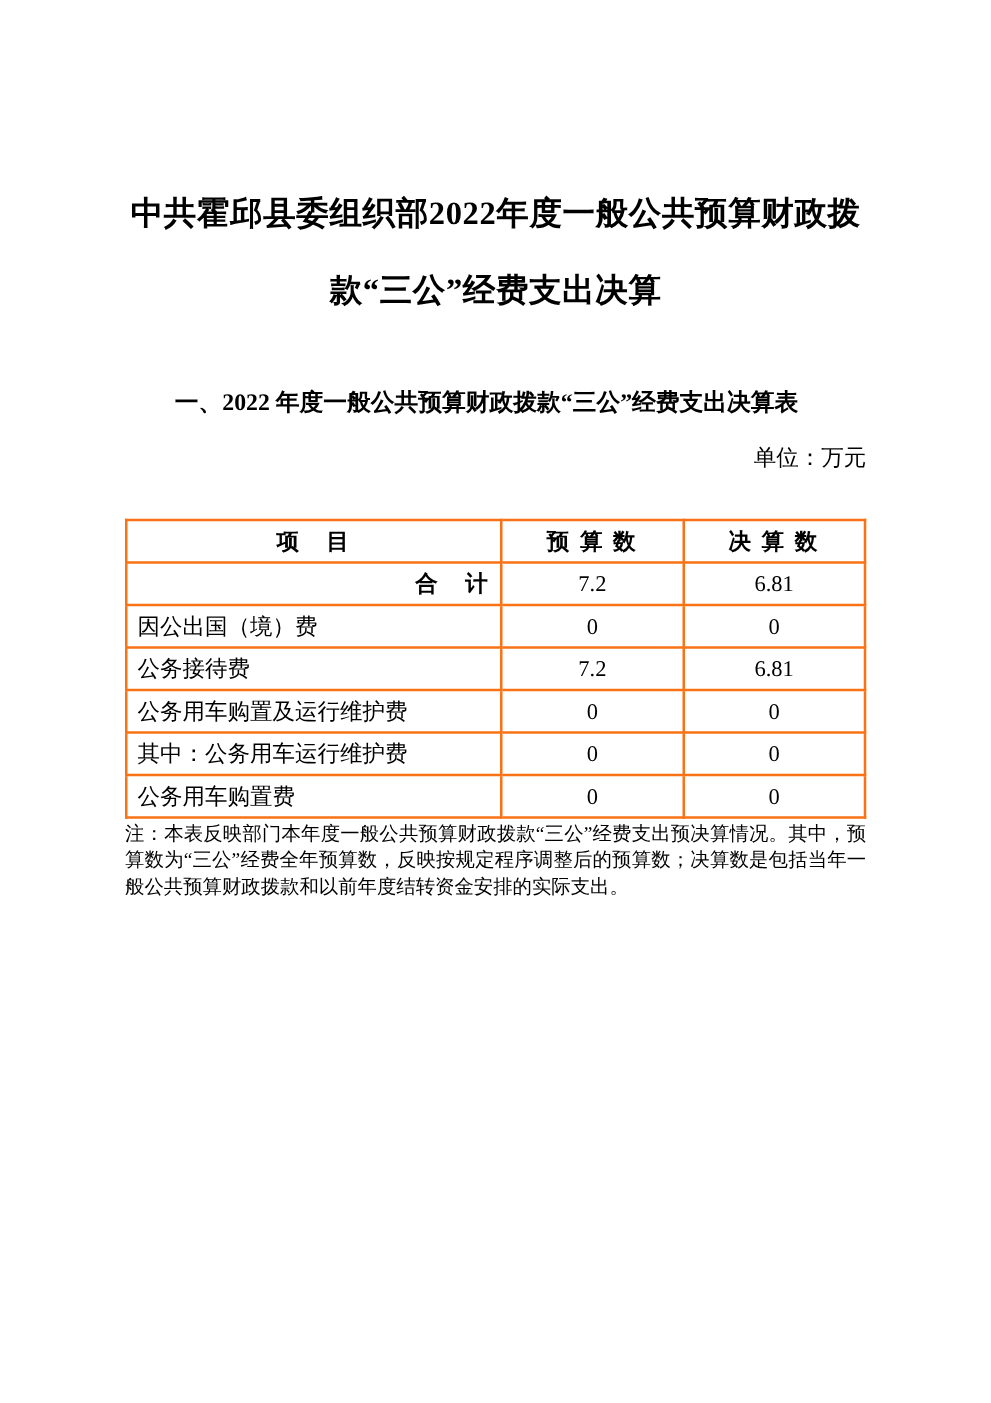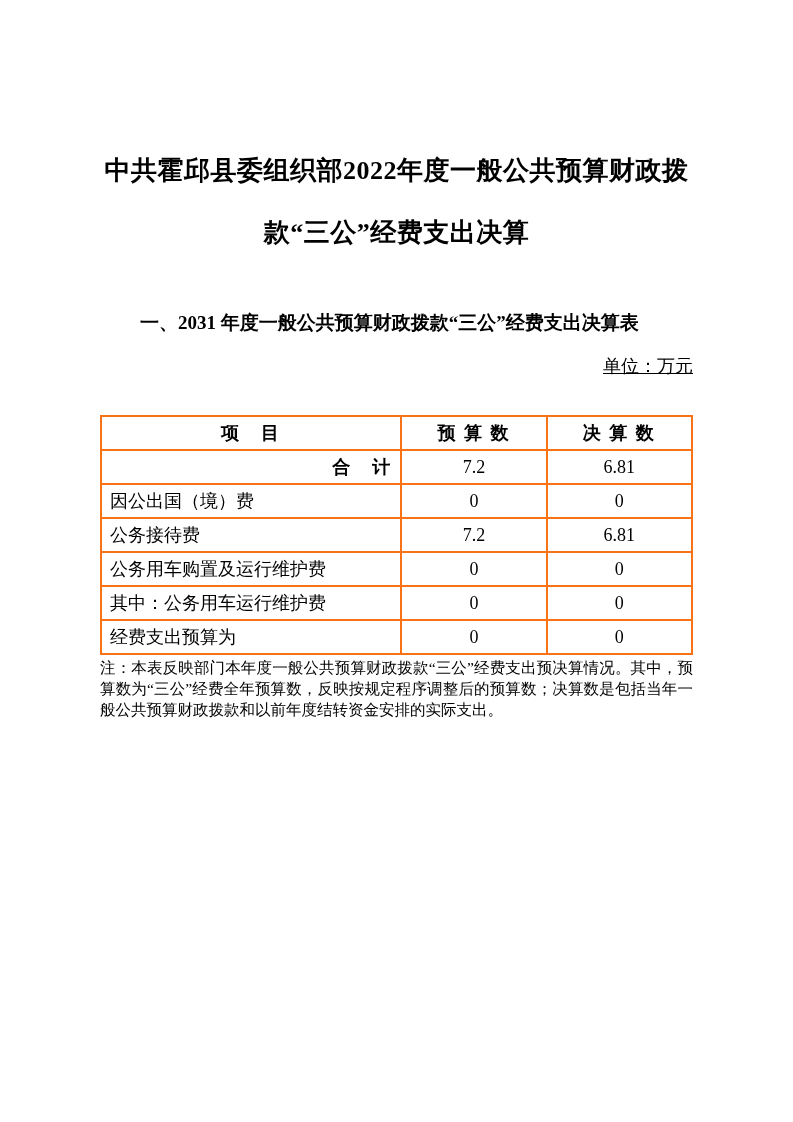--- a/index.html
+++ b/index.html
@@ -11,21 +11,21 @@
   }
   .doc-title{
     font-size:26px;font-weight:bold;text-align:center;
     line-height:2.4;margin:0 0 34px 0;letter-spacing:0.5px;
   }
   .sec-heading{
     font-size:19px;font-weight:bold;line-height:2.5;
     text-indent:2.1em;margin:0;text-align:justify;
   }
   .unit-line{
-    font-size:18px;text-align:right;margin:6px 0 34px 0;line-height:1.6;text-decoration:underline;
+    font-size:18px;text-align:right;margin:6px 0 34px 0;line-height:1.6;
   }
   table.budget-table{
     width:100%;border-collapse:collapse;table-layout:fixed;
     font-size:18px;
   }
   table.budget-table th, table.budget-table td{
     border:2px solid #f97316;padding:4px 8px;height:32px;
     vertical-align:middle;box-sizing:border-box;
   }
   table.budget-table th{font-weight:bold;text-align:center;letter-spacing:2px;}
@@ -46,21 +46,21 @@
   }
   .sec2-block{margin-top:10px;}
 </style>
 </head>
 <body>
 
 <div class="page">
 
   <h1 class="doc-title">中共霍邱县委组织部2022年度一般公共预算财政拨款“三公”经费支出决算</h1>
 
-  <p class="sec-heading">一、2031 年度一般公共预算财政拨款“三公”经费支出决算表</p>
+  <p class="sec-heading">一、2022 年度一般公共预算财政拨款“三公”经费支出决算表</p>
 
   <p class="unit-line">单位：万元</p>
 
   <table class="budget-table">
     <thead>
       <tr>
         <th class="col-item">项　目</th>
         <th class="col-num">预 算 数</th>
         <th class="col-num">决 算 数</th>
       </tr>
@@ -85,21 +85,21 @@
         <td class="label">公务用车购置及运行维护费</td>
         <td class="num">0</td>
         <td class="num">0</td>
       </tr>
       <tr>
         <td class="label indent-1">其中：公务用车运行维护费</td>
         <td class="num">0</td>
         <td class="num">0</td>
       </tr>
       <tr>
-        <td class="label indent-2">经费支出预算为</td>
+        <td class="label indent-2">公务用车购置费</td>
         <td class="num">0</td>
         <td class="num">0</td>
       </tr>
     </tbody>
   </table>
 
   <p class="table-note">注：本表反映部门本年度一般公共预算财政拨款“三公”经费支出预决算情况。其中，预算数为“三公”经费全年预算数，反映按规定程序调整后的预算数；决算数是包括当年一般公共预算财政拨款和以前年度结转资金安排的实际支出。</p>
 
 
 </div>

